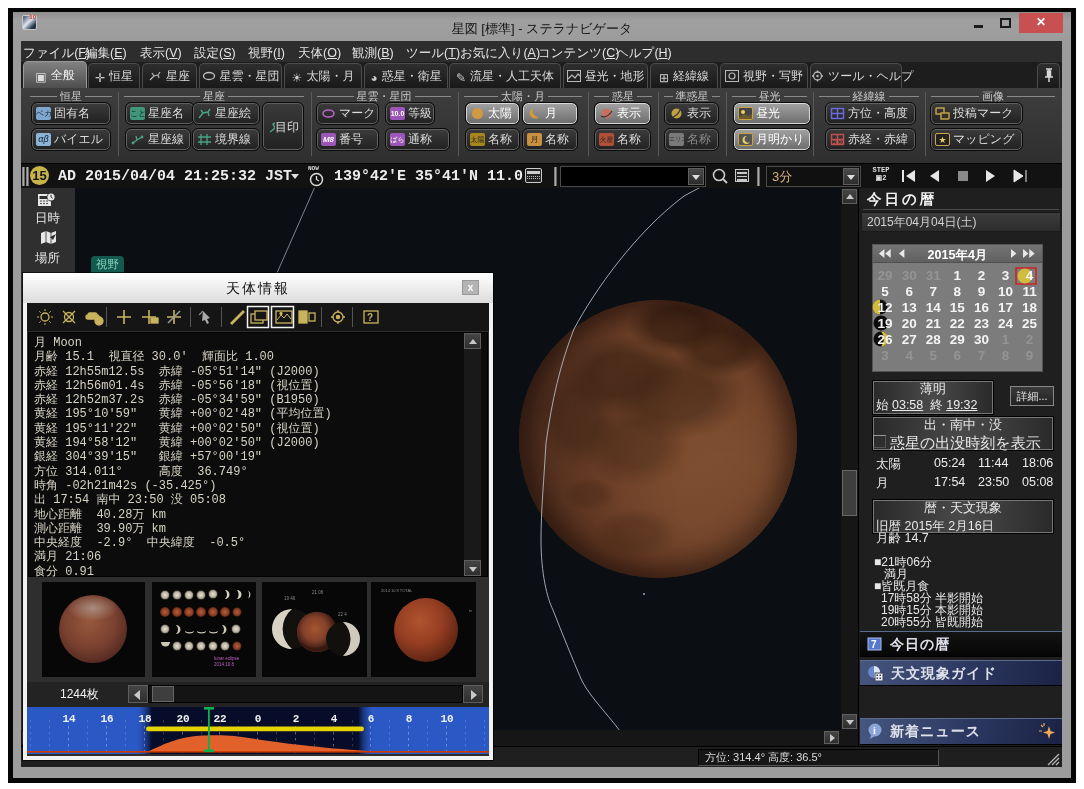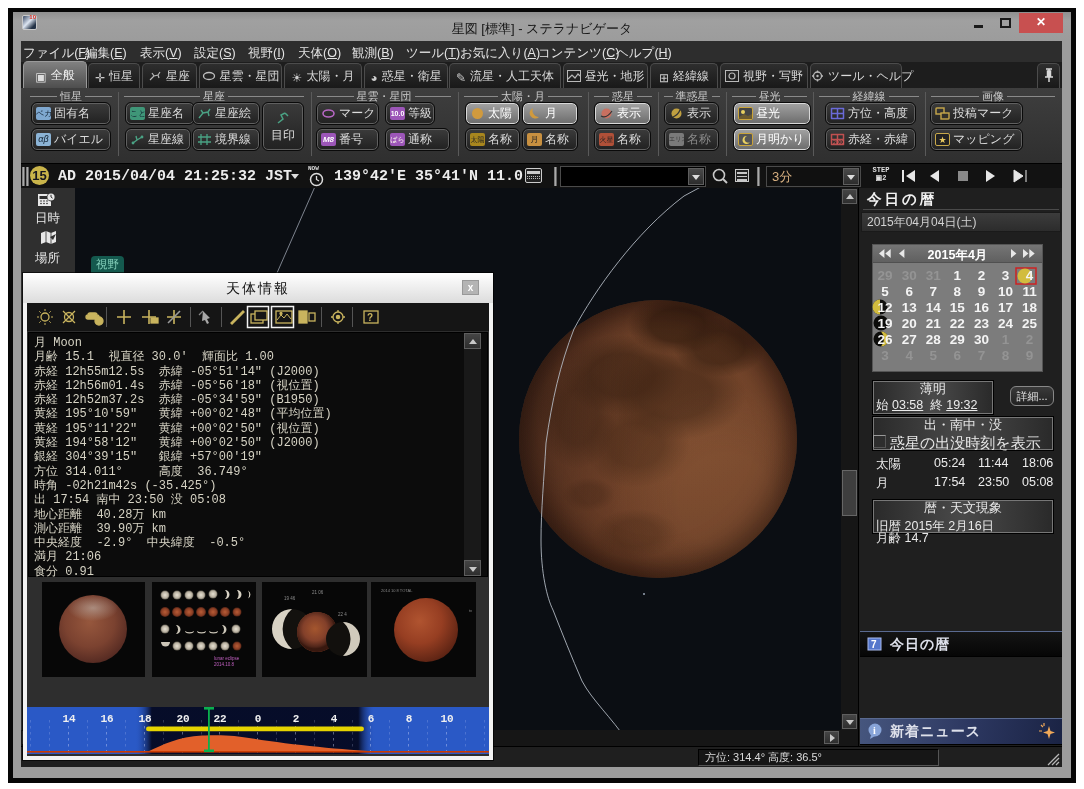--- a/index.html
+++ b/index.html
@@ -163,21 +163,21 @@
           <path d="M2 11 L6 6 L4 3 M6 6 L11 5 L13 2 M11 5 L12 9" stroke="#4aa284" stroke-width="1.4" fill="none"></path>
         </svg></span>星座絵</div>
 <div class="tbtn" style="left:105px;top:41px;width:64px"><span class="ic"><svg width="15" height="13">
           <path d="M3 10 L7 7 L6 3 M7 7 L12 4" stroke="#4aa284" stroke-width="1.4" fill="none"></path>
           <circle cx="3" cy="10" r="1.4" fill="#4aa284"></circle>
           <circle cx="12" cy="4" r="1.4" fill="#4aa284"></circle>
         </svg></span>星座線</div>
 <div class="tbtn" style="left:172px;top:41px;width:66px"><span class="ic"><svg width="15" height="13">
           <path d="M4 1 V12 M10 1 V12 M1 4 H14 M1 9 H14" stroke="#4aa284" stroke-width="1.3" fill="none"></path>
         </svg></span>境界線</div>
-<div class="tbtn" style="left:242px;top:15px;width:40px;height:47px;flex-direction:column;justify-content:center">
+<div class="tbtn" style="left:242px;top:15px;width:40px;height:47px;flex-direction:row;justify-content:center">
       <svg width="16" height="16">
         <path d="M3 13 L8 9 L6 5 L10 3 M10 3 L13 6" stroke="#4aa284" stroke-width="1.5" fill="none"></path>
       </svg>
       <span style="margin-top:1px">目印</span>
     </div>
 <div class="tbtn" style="left:296px;top:15px;width:61px"><span class="ic"><svg width="15" height="13">
           <ellipse cx="7.5" cy="6.5" rx="5.5" ry="3.5" stroke="#b566c2" stroke-width="1.6" fill="none"></ellipse>
         </svg></span>マーク</div>
 <div class="tbtn" style="left:365px;top:15px;width:48px"><span class="ic" style="background:#9c56b8;color:#fff;font-size:7px;font-weight:bold">10.0</span>等級</div>
 <div class="tbtn" style="left:296px;top:41px;width:61px"><span class="ic" style="background:#9c56b8;color:#fff;font-size:8px;font-weight:bold;font-style:italic">M8</span>番号</div>
@@ -359,45 +359,57 @@
         </svg>
   <div class="crow" style="top:4px"><span class="o">29</span><span class="o">30</span><span class="o">31</span><span>1</span><span>2</span><span>3</span><span>4</span></div>
   <div class="crow" style="top:20px"><span>5</span><span>6</span><span>7</span><span>8</span><span>9</span><span>10</span><span>11</span></div>
   <div class="crow" style="top:36px"><span>12</span><span>13</span><span>14</span><span>15</span><span>16</span><span>17</span><span>18</span></div>
   <div class="crow" style="top:52px"><span>19</span><span>20</span><span>21</span><span>22</span><span>23</span><span>24</span><span>25</span></div>
   <div class="crow" style="top:68px"><span>26</span><span>27</span><span>28</span><span>29</span><span>30</span><span class="o">1</span><span class="o">2</span></div>
   <div class="crow" style="top:84px"><span class="o">3</span><span class="o">4</span><span class="o">5</span><span class="o">6</span><span class="o">7</span><span class="o">8</span><span class="o">9</span></div>
  </div>
 </div>
 <div class="shdr" style="left:14px;top:193px;width:120px">薄明</div>
-<div style="position:absolute;left:151px;top:198px;width:44px;height:20px;background:linear-gradient(#3a3a3a,#222);border:1px solid #888;border-radius:6px;color:#e4e4e4;font-size:11px;text-align:center;line-height:19px">詳細...</div>
+<div style="position:absolute;left:151px;top:198px;width:44px;height:20px;background:linear-gradient(#3a3a3a,#222);border:1px solid #888;border-radius:0;color:#e4e4e4;font-size:11px;text-align:center;line-height:19px">詳細...</div>
 <div style="position:absolute;left:17px;top:209px;font-size:12.5px;color:#ececec">始 <span style="text-decoration:underline">03:58</span> &nbsp;終 <span style="text-decoration:underline">19:32</span></div>
 <div class="shdr" style="left:14px;top:229px;width:180px">出・南中・没</div>
 <div style="position:absolute;left:14px;top:247px;width:13px;height:13px;background:#2e2e2e;border:1px solid #999;border-right-color:#555;border-bottom-color:#555"></div>
 <div style="position:absolute;left:31px;top:246px;font-size:15px;color:#e8e8e8">惑星の出没時刻を表示</div>
 <div style="position:absolute;left:17px;top:266px;font-size:12.5px;color:#ececec;width:180px">
  <div style="display:flex;margin-top:2px">
         <span style="width:58px">太陽</span>
         <span style="width:44px">05:24</span>
         <span style="width:44px">11:44</span>
         <span>18:06</span>
       </div>
  <div style="display:flex;margin-top:2px">
         <span style="width:58px">月</span>
         <span style="width:44px">17:54</span>
         <span style="width:44px">23:50</span>
         <span>05:08</span>
       </div>
 </div>
 <div class="shdr" style="left:14px;top:312px;width:180px">暦・天文現象</div>
 <div style="position:absolute;left:17px;top:332px;font-size:12.5px;color:#e8e8e8;line-height:12px">旧暦 2015年 2月16日<br>月齢 14.7</div>
+<div style="position:absolute;left:15px;top:368px;font-size:12px;color:#e8e8e8;line-height:12px">■21時06分<br><span style="padding-left:10px">満月</span><br>■皆既月食<br><span style="padding-left:7px">17時58分 半影開始</span><br><span style="padding-left:7px">19時15分 本影開始</span><br><span style="padding-left:7px">20時55分 皆既開始</span></div>
 <div class="nav" style="top:443px;background:linear-gradient(#141414,#060606);"><span class="nico"><svg width="16" height="16">
           <rect x="1" y="2" width="13" height="12" fill="#5577cc" stroke="#aabbee" stroke-width="1"></rect>
           <text x="4" y="12" fill="#fff" font-size="10" font-weight="bold">7</text>
         </svg></span>今日の暦</div>
+<div class="nav" style="top:472px"><span class="nico"><svg width="17" height="16">
+          <circle cx="7" cy="7" r="6" fill="#6688cc"></circle>
+          <path d="M7 1 A6 6 0 0 1 7 13 Z" fill="#dde6f4"></path>
+          <rect x="8" y="8" width="8" height="8" fill="#e8eef8" stroke="#445"></rect>
+          <g fill="#445">
+            <rect x="9.5" y="9.5" width="1.5" height="1.5"></rect>
+            <rect x="12.5" y="9.5" width="1.5" height="1.5"></rect>
+            <rect x="9.5" y="12.5" width="1.5" height="1.5"></rect>
+            <rect x="12.5" y="12.5" width="1.5" height="1.5"></rect>
+          </g>
+        </svg></span>天文現象ガイド</div>
 <div class="nav" style="top:530px;height:27px"><span class="nico"><svg width="16" height="16">
           <circle cx="8" cy="7" r="6.5" fill="#88a4d8"></circle>
           <path d="M4 12 L3 16 L8 13 Z" fill="#88a4d8"></path>
           <text x="6" y="11" fill="#fff" font-size="10" font-weight="bold" font-family="Liberation Serif">i</text>
         </svg></span>新着ニュース
 <svg style="position:absolute;right:6px;top:4px" width="20" height="17">
         <path d="M13 3 L14.5 8 L19 9.5 L14.5 11 L13 16 L11.5 11 L7 9.5 L11.5 8 Z" fill="#f0a858"></path>
         <path d="M5 2 L7 4 M3 8 H6 M8 0 V3" stroke="#f0a858" stroke-width="1.2"></path>
       </svg></div>
 </div>
@@ -548,20 +560,31 @@
  <text x="50" y="12" fill="#8a8a8a" font-size="4.5">21 06</text>
  <text x="76" y="34" fill="#8a8a8a" font-size="4.5">22 4</text>
  </svg>
 </div>
 <div class="th" style="left:344px;width:105px">
  <div style="position:absolute;left:23px;top:16px;width:64px;height:64px;border-radius:50%;background:radial-gradient(circle at 40% 36%,#b05430 0%,#963e22 40%,#5e2414 75%,#330f0a 100%)"></div>
  <div style="position:absolute;left:10px;top:6px;font-size:4px;color:#888">2014 10 8 TOTAL</div>
  <div style="position:absolute;right:4px;top:26px;font-size:4px;color:#888">tv</div>
 </div>
 </div>
+<div id="dcount">
+<div style="position:absolute;left:33px;top:4px">1244枚</div>
+<div class="sbtn" style="left:101px;top:3px;width:20px;height:18px">
+        <div style="margin:4px 0 0 5px;width:0;height:0;border:5px solid transparent;border-right:6px solid #c8c8c8;border-left:none"></div>
+      </div>
+<div style="position:absolute;left:121px;top:3px;width:315px;height:18px;background:#141414;border:1px solid #000"></div>
+<div class="sthumb" style="left:125px;top:4px;width:22px;height:16px"></div>
+<div class="sbtn" style="left:436px;top:3px;width:20px;height:18px">
+        <div style="margin:4px 0 0 7px;width:0;height:0;border:5px solid transparent;border-left:6px solid #c8c8c8;border-right:none"></div>
+      </div>
+</div>
 <div id="dtl">
 <svg width="462" height="47">
 <defs>
 <linearGradient id="night" x1="0" x2="1">
  <stop offset="0" stop-color="#2a59c6" stop-opacity="0"></stop>
  <stop offset="0.07" stop-color="#050a24" stop-opacity="0.97"></stop>
  <stop offset="0.93" stop-color="#050a24" stop-opacity="0.97"></stop>
  <stop offset="1" stop-color="#2a59c6" stop-opacity="0"></stop>
 </linearGradient>
 </defs>

